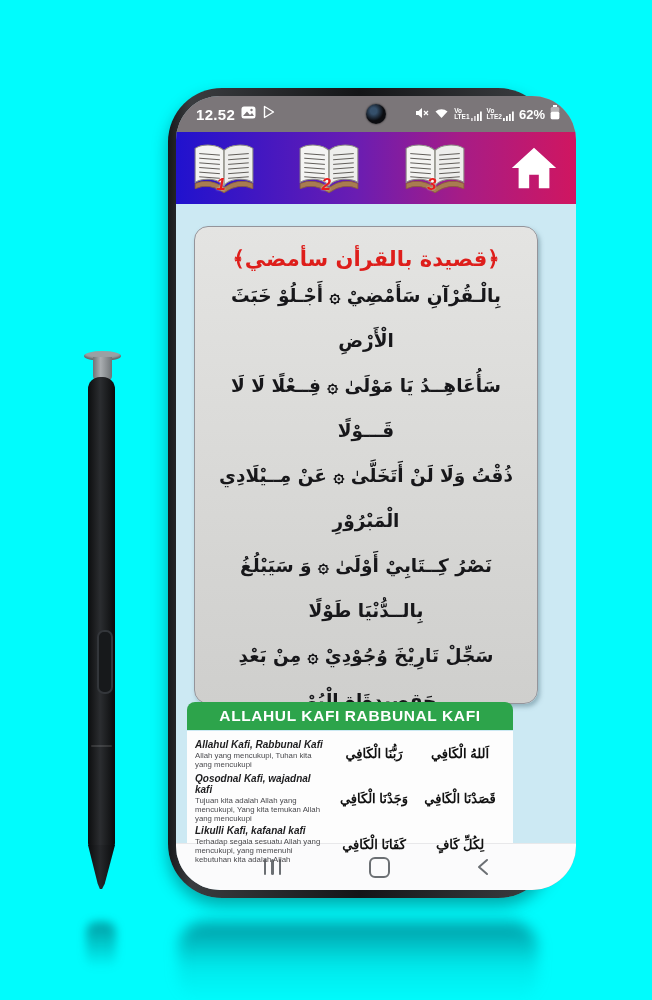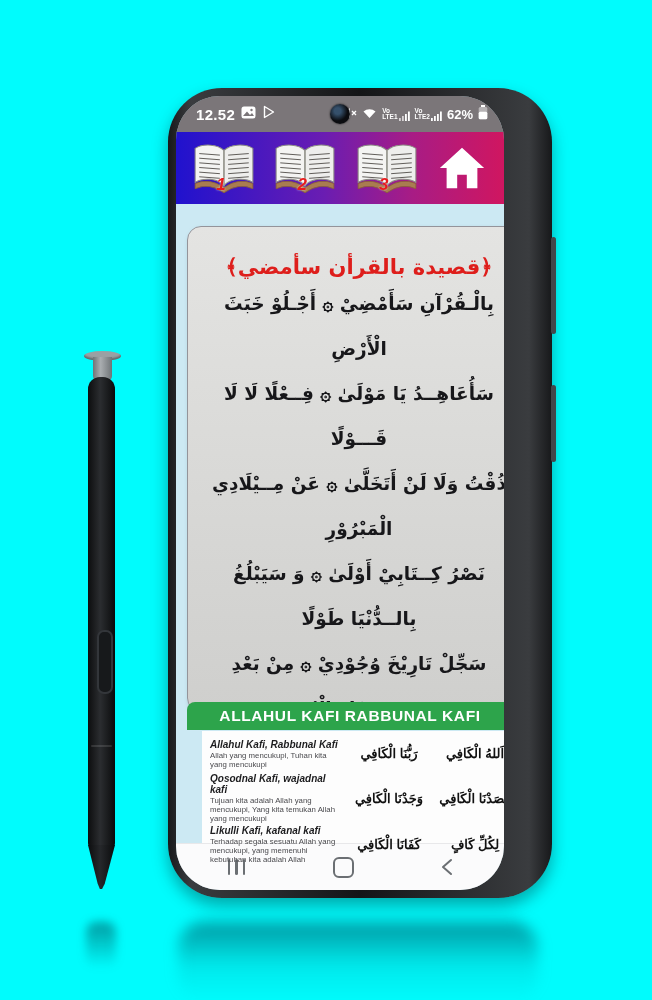--- a/index.html
+++ b/index.html
@@ -30,21 +30,21 @@
   
   .phone{
     position:absolute;left:168px;top:88px;width:384px;height:810px;
     background:linear-gradient(90deg,#17181a,#3a3c3f 6%,#141517 50%,#3a3c3f 94%,#17181a);
     border-radius:54px;box-shadow:0 8px 16px rgba(0,45,50,.4);
   }
   .side-btn{position:absolute;right:-4px;width:5px;background:#43474b;border-radius:3px;}
   .side-btn.volume{top:149px;height:97px;}
   .side-btn.power{top:297px;height:77px;}
   .screen{
-    position:absolute;left:8px;top:8px;width:328px;height:794px;border-radius:44px;
+    position:absolute;left:8px;top:8px;width:400px;height:794px;border-radius:44px;
     overflow:hidden;background:#cce9f3;display:flex;flex-direction:column;
     box-shadow:inset 0 0 4px rgba(0,0,0,.6);
   }
   
   .status-bar{height:36px;background:#7b7679;display:flex;align-items:center;padding:0 16px 0 20px;color:#fff;position:relative;flex:0 0 auto;}
   .sb-time{font-size:15px;font-weight:700;letter-spacing:.3px;}
   .sb-left{display:flex;align-items:center;gap:6px;}
   .sb-right{display:flex;align-items:center;gap:5px;margin-left:auto;}
   .camera-hole{position:absolute;left:50%;top:8px;transform:translateX(-50%);width:20px;height:20px;border-radius:50%;
     background:radial-gradient(circle at 38% 35%,#35506b 0 18%,#0b0c10 55%);box-shadow:0 0 2px rgba(0,0,0,.8);}
@@ -54,40 +54,40 @@
   
   .app-header{height:72px;flex:0 0 auto;background:linear-gradient(90deg,#2012ce 0%,#6a1db2 45%,#a81c85 72%,#d01660 100%);
     display:flex;align-items:center;justify-content:space-between;padding:0 15px;}
   .book-btn{position:relative;width:66px;height:56px;cursor:pointer;}
   .book-num{position:absolute;left:0;right:6px;bottom:1px;text-align:center;color:#e81c1c;font-size:17px;font-weight:800;
     text-shadow:0 0 2px rgba(255,255,255,.7);font-style:italic;}
   .home-btn{width:54px;height:54px;display:flex;align-items:center;justify-content:center;cursor:pointer;}
   
   .content{position:relative;flex:1;background:#cce9f3;}
   .poem-card{
-    position:absolute;left:11px;top:22px;width:322px;height:452px;
+    position:absolute;left:18px;top:22px;width:322px;height:452px;
     background:linear-gradient(180deg,#e4e4e2,#d5d5d3 70%,#cfcfcd);
     border:1px solid #94949a;border-radius:14px;
     box-shadow:2px 3px 4px rgba(90,125,140,.5);
-    padding:28px 10px 4px;box-sizing:content-box;
+    padding:20px 10px 4px;box-sizing:content-box;
   }
   .poem-title{direction:rtl;text-align:center;color:#de1e1b;font-weight:700;font-size:21px;
     font-family:"DejaVu Sans",sans-serif;margin-bottom:2px;}
   .poem-lines{direction:rtl;text-align:center;color:#17171a;font-size:18.5px;line-height:45px;
     font-family:"DejaVu Sans",sans-serif;font-weight:700;}
   .logo-row{display:flex;align-items:center;justify-content:center;gap:4px;margin-top:3px;}
   .logo-text{font-size:14px;font-weight:800;color:#1f8a3b;letter-spacing:.5px;}
   .logo-tld{font-size:10px;font-weight:700;color:#d0342c;}
   .logo-tagline{text-align:center;font-size:5.5px;color:#c3493f;margin-top:1px;padding-left:30px;}
   .kafi-heading{
     position:absolute;left:11px;top:498px;width:326px;height:28px;background:#2da44b;
     border-radius:8px 8px 0 0;display:flex;align-items:center;justify-content:center;
     color:#ffffff;font-weight:700;font-size:15.5px;letter-spacing:.6px;
   }
-  .kafi-table{position:absolute;left:11px;top:527px;width:326px;bottom:0;background:#fdfdfd;padding:4px 0 0;margin-left:15px;}
+  .kafi-table{position:absolute;left:11px;top:527px;width:326px;bottom:0;background:#fdfdfd;padding:4px 0 0;}
   .kafi-row{display:flex;align-items:center;min-height:35px;padding:1px 4px 1px 8px;}
   .kafi-left{flex:1;padding-right:4px;}
   .kafi-latin{font-size:10px;font-weight:700;font-style:italic;color:#1c1c1e;line-height:11px;}
   .kafi-trans{font-size:7.8px;color:#4a4a4e;line-height:9px;margin-top:1px;}
   .kafi-ar{width:86px;direction:rtl;text-align:center;font-family:Liberation Sans, sans-serif;
     font-size:13px;font-weight:700;color:#111;}
   .kafi-ar.first{text-align:center;padding-right:6px;}
   
   .nav-bar{height:46px;flex:0 0 auto;background:#fbfbfc;display:flex;align-items:center;justify-content:center;gap:82px;border-top:1px solid #e8e8ea;}
   .nav-recents{display:flex;gap:5px;cursor:pointer;padding:6px;}

